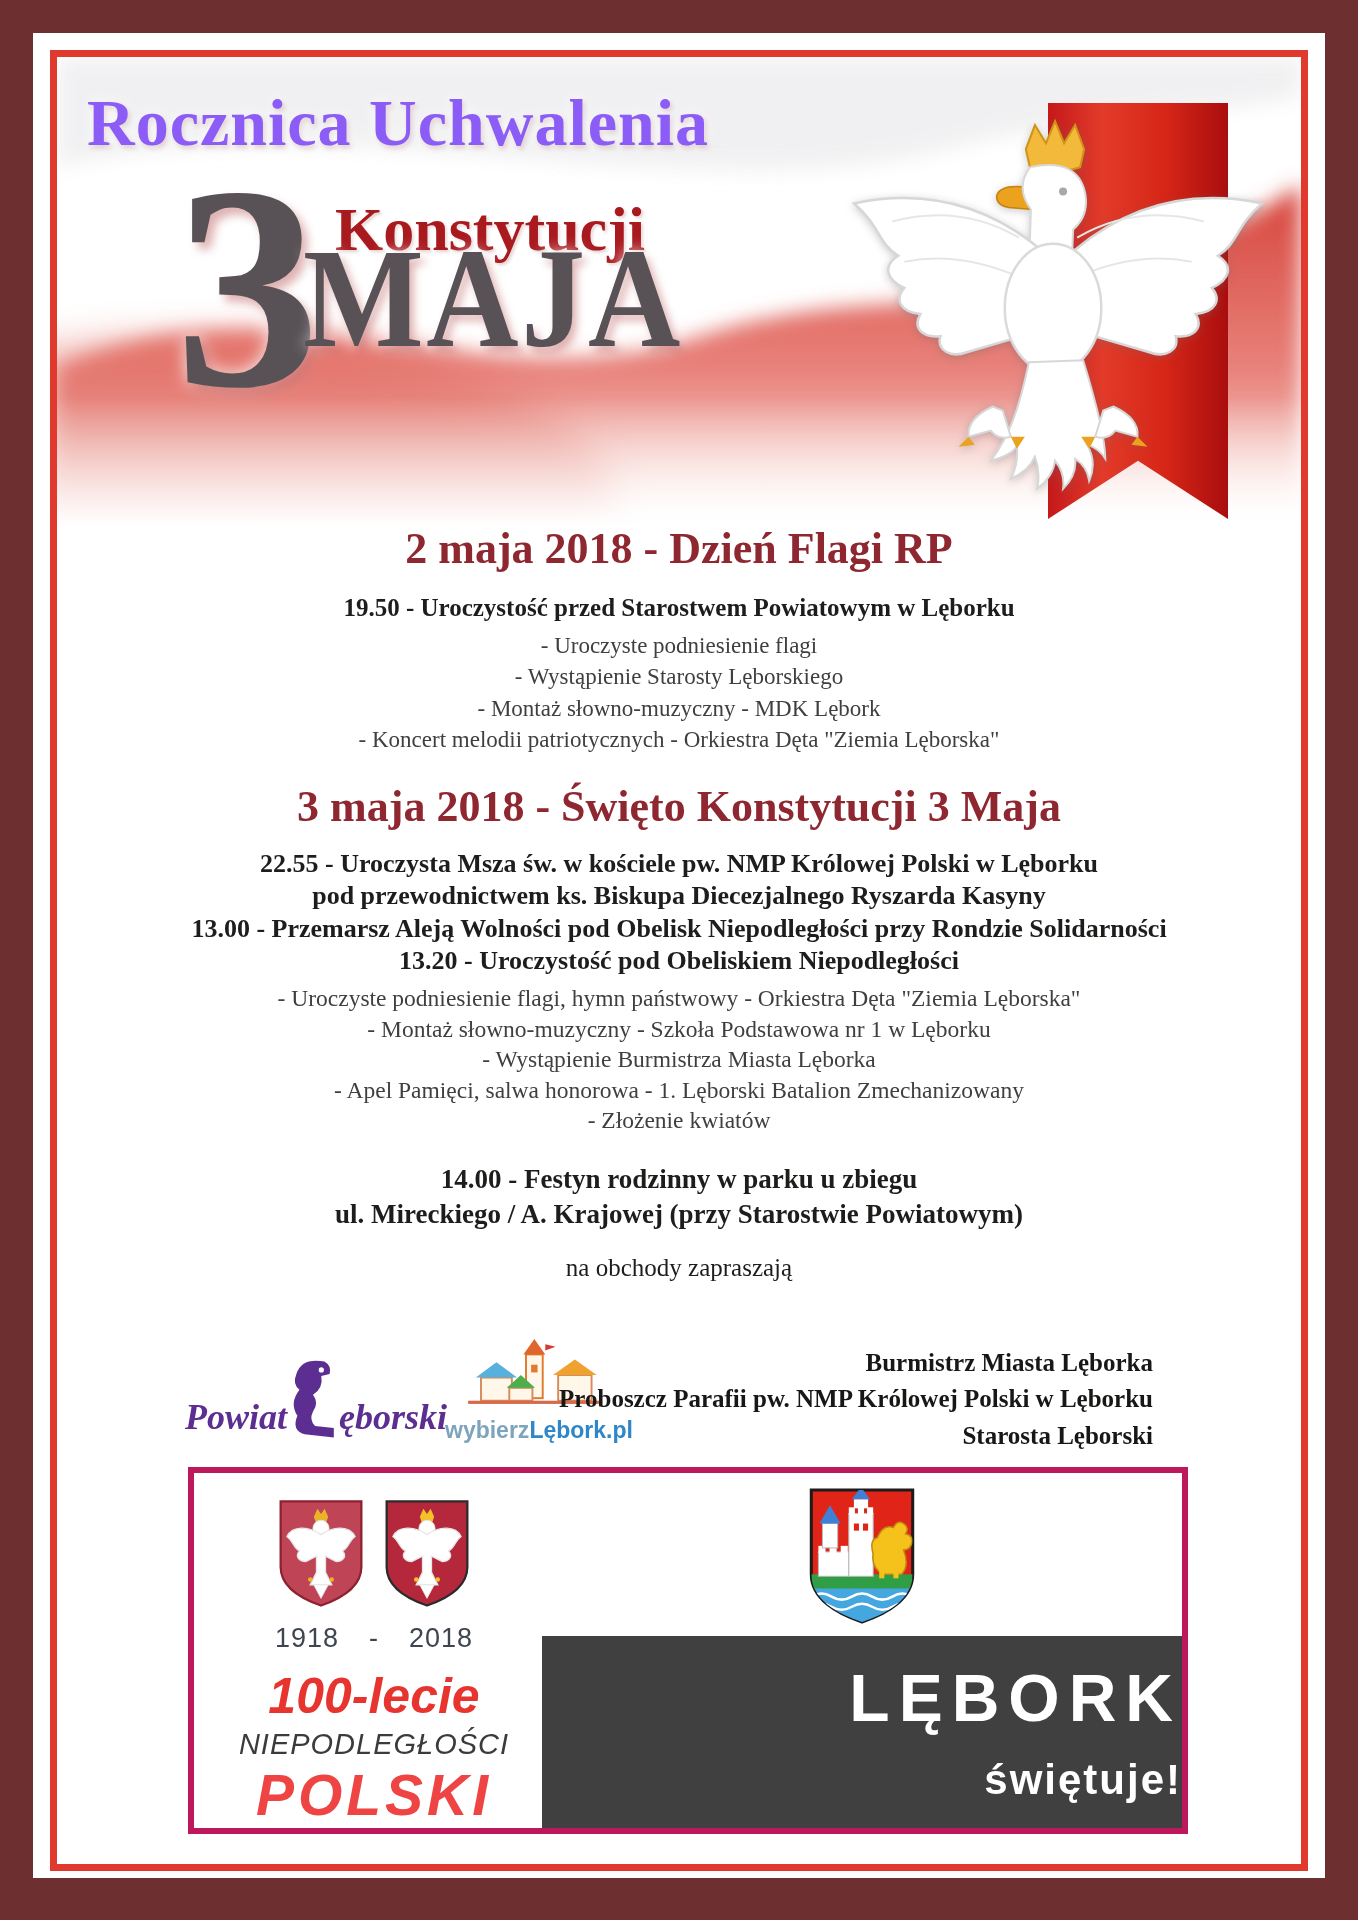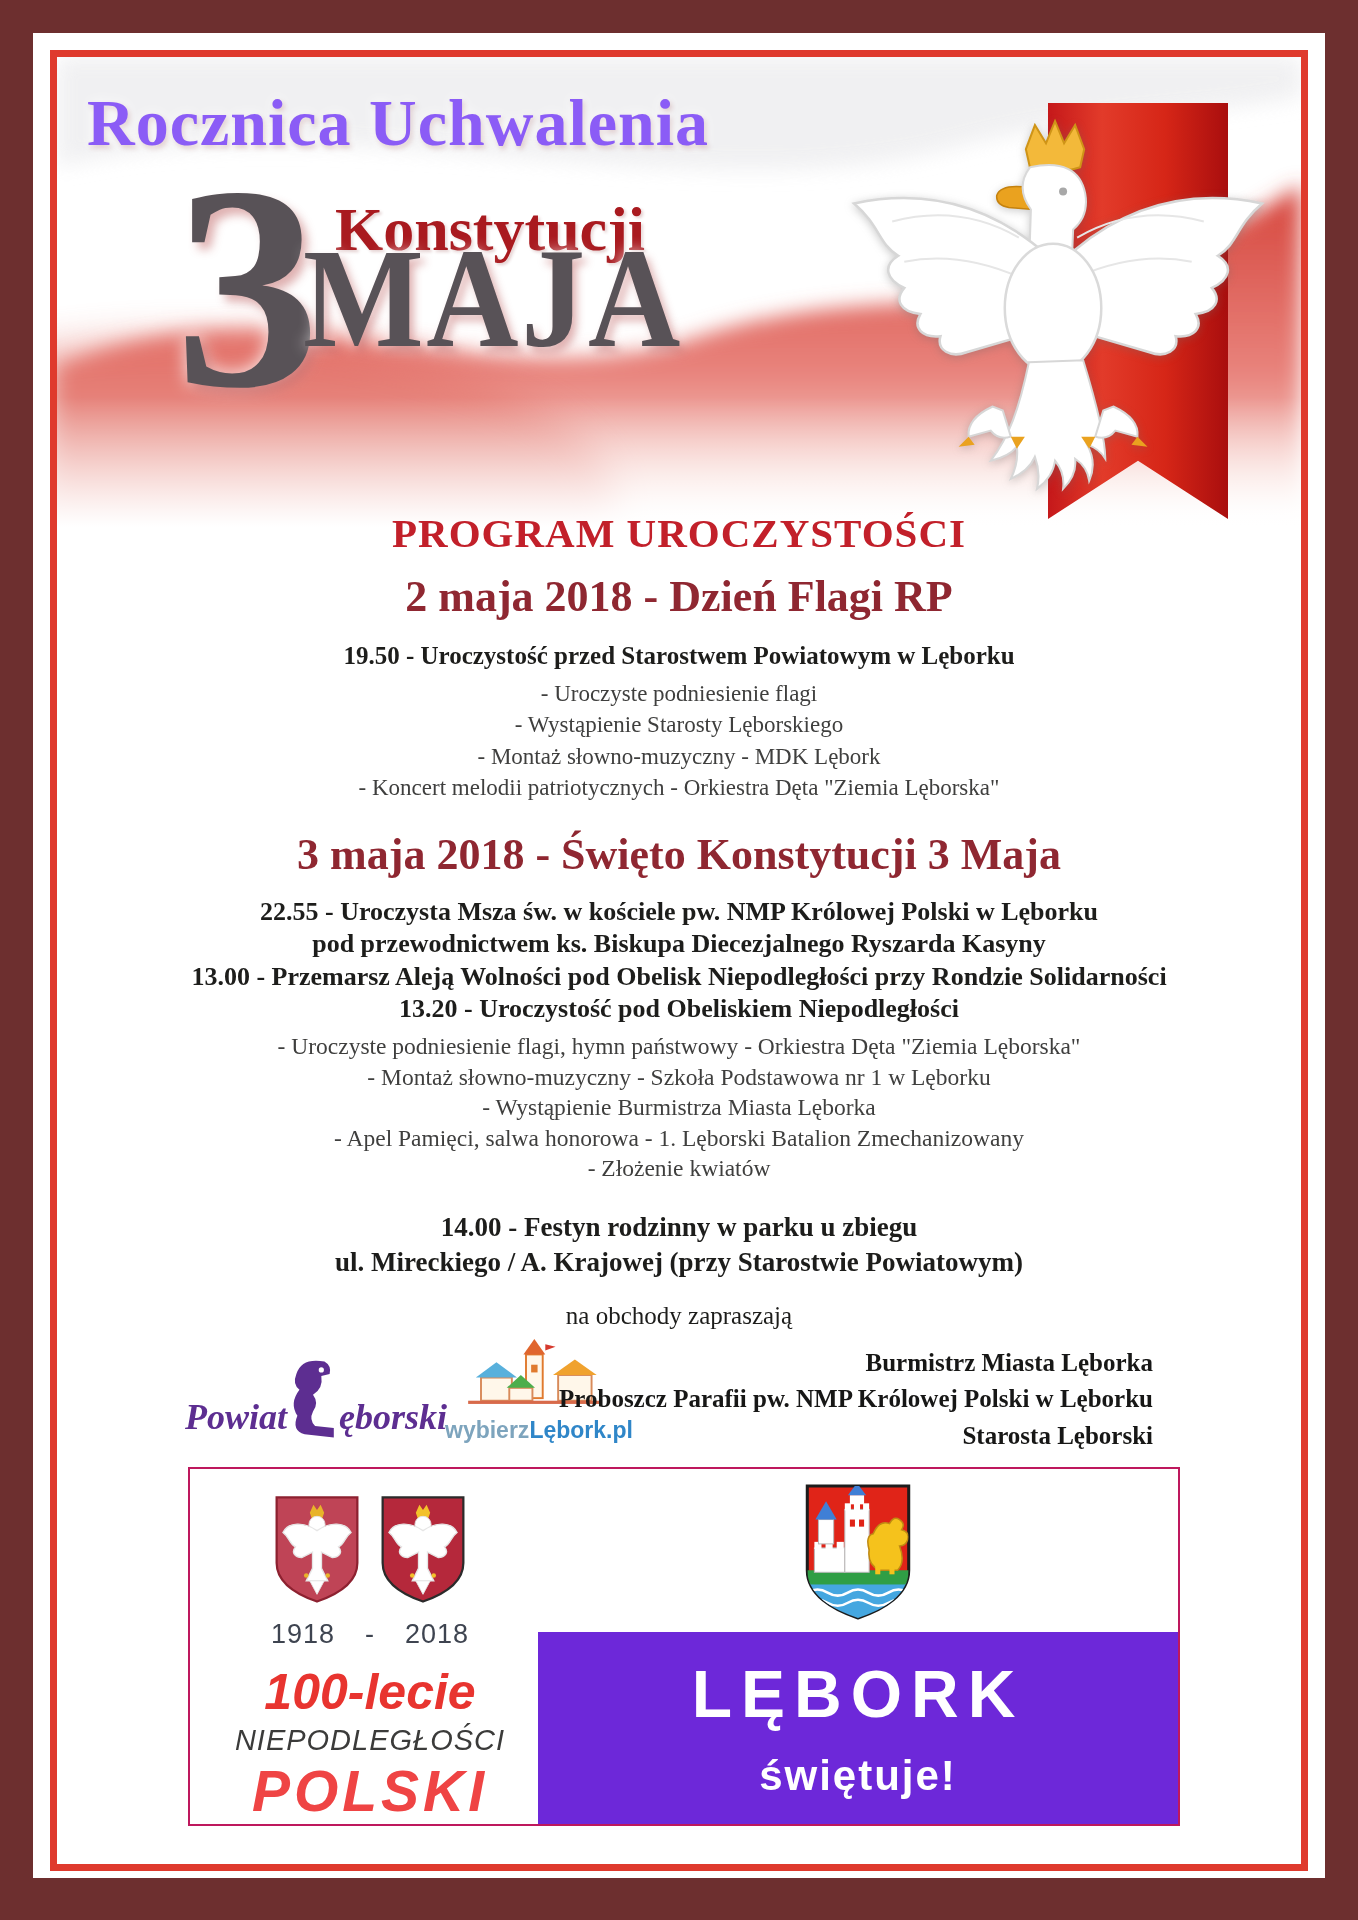--- a/index.html
+++ b/index.html
@@ -52,32 +52,32 @@
   .invite { font-size:25px; font-weight:normal; margin-top:22px; }
 
   .powiat-logo { position:absolute; top:1300px; left:128px; display:flex; align-items:flex-end; color:#5d2e91; font-style:italic; font-weight:bold; }
   .powiat-logo .ptxt { font-size:36px; line-height:1; padding-bottom:6px; }
   .wybierz-logo { position:absolute; top:1282px; left:388px; width:180px; text-align:center; font-family:"Liberation Sans", sans-serif; }
   .wybierz-logo .wtxt { font-size:23px; margin-top:2px; }
   .wybierz-logo .w1 { color:#7da4bd; font-weight:bold; }
   .wybierz-logo .w2 { color:#2f86c8; font-weight:bold; }
   .signatures { position:absolute; top:1288px; right:148px; text-align:right; font-size:25px; font-weight:bold; line-height:1.45; color:#171716; }
 
-  .bottom-box { position:absolute; left:131px; top:1410px; width:988px; height:355px; background:#fff; border:2px solid #be185d; }
+  .bottom-box { position:absolute; left:131px; top:1410px; width:988px; height:355px; background:#fff; border:6px solid #be185d; }
   .shields { position:absolute; left:0; top:24px; width:360px; display:flex; justify-content:center; gap:16px; }
   .years { position:absolute; left:0; top:150px; width:360px; display:flex; justify-content:center; gap:30px;
            font-family:"Liberation Sans", sans-serif; font-size:27px; color:#3e4450; letter-spacing:1px; }
   .centenary { position:absolute; left:0; top:194px; width:360px; text-align:center; font-family:"Liberation Sans", sans-serif;font-style:italic; }
   .c1 { font-size:50px; font-weight:bold; color:#e8342f; }
   .c2 { font-size:29px; color:#3b3b3a; letter-spacing:1px; margin-top:3px; }
   .c3 { font-size:57px; font-weight:bold; color:#ef4444; letter-spacing:4px; margin-top:1px; }
 
   .lebork-arms { position:absolute; left:612px; top:12px; width:112px; height:142px; }
-  .lebork-red { position:absolute; left:348px; top:163px; right:0; bottom:0; background:#6d28d9; color:#ffffff;
-                text-align:center; font-family:"Liberation Sans", sans-serif; }
+  .lebork-red { position:absolute; left:348px; top:163px; right:0; bottom:0; background:#404040; color:#ffffff;
+                text-align:right; font-family:"Liberation Sans", sans-serif; }
   .lb1 { font-size:66px; font-weight:bold; letter-spacing:9px; margin-top:24px; }
   .lb2 { font-size:42px; font-weight:bold; letter-spacing:2px; margin-top:20px; }
 </style>
 </head>
 <body>
 
 <div class="poster">
   <div class="inner-white"></div>
   <div class="red-line"></div>
 
@@ -125,21 +125,20 @@
       <path d="M136,326 l-10,10 l16,-2 z M178,326 l6,12 l8,-12 z" fill="#eaa21f"></path>
       <path d="M304,326 l10,10 l-16,-2 z M262,326 l-6,12 l-8,-12 z" fill="#eaa21f"></path>
     </svg>
 
     <div class="title">Rocznica Uchwalenia</div>
     <div class="big3">3</div>
     <div class="konst">Konstytucji</div>
     <div class="maja">MAJA</div>
 
     <div class="program">
-      <div class="hdr-program">PROGRAM UROCZYSTOŚCI</div>
 
       <div class="day-hdr">2 maja 2018 - Dzień Flagi RP</div>
       <div class="evt">19.50 - Uroczystość przed Starostwem Powiatowym w Lęborku</div>
       <div class="itemlist">
         <div>- Uroczyste podniesienie flagi</div>
         <div>- Wystąpienie Starosty Lęborskiego</div>
         <div>- Montaż słowno-muzyczny - MDK Lębork</div>
         <div>- Koncert melodii patriotycznych - Orkiestra Dęta "Ziemia Lęborska"</div>
       </div>
 

